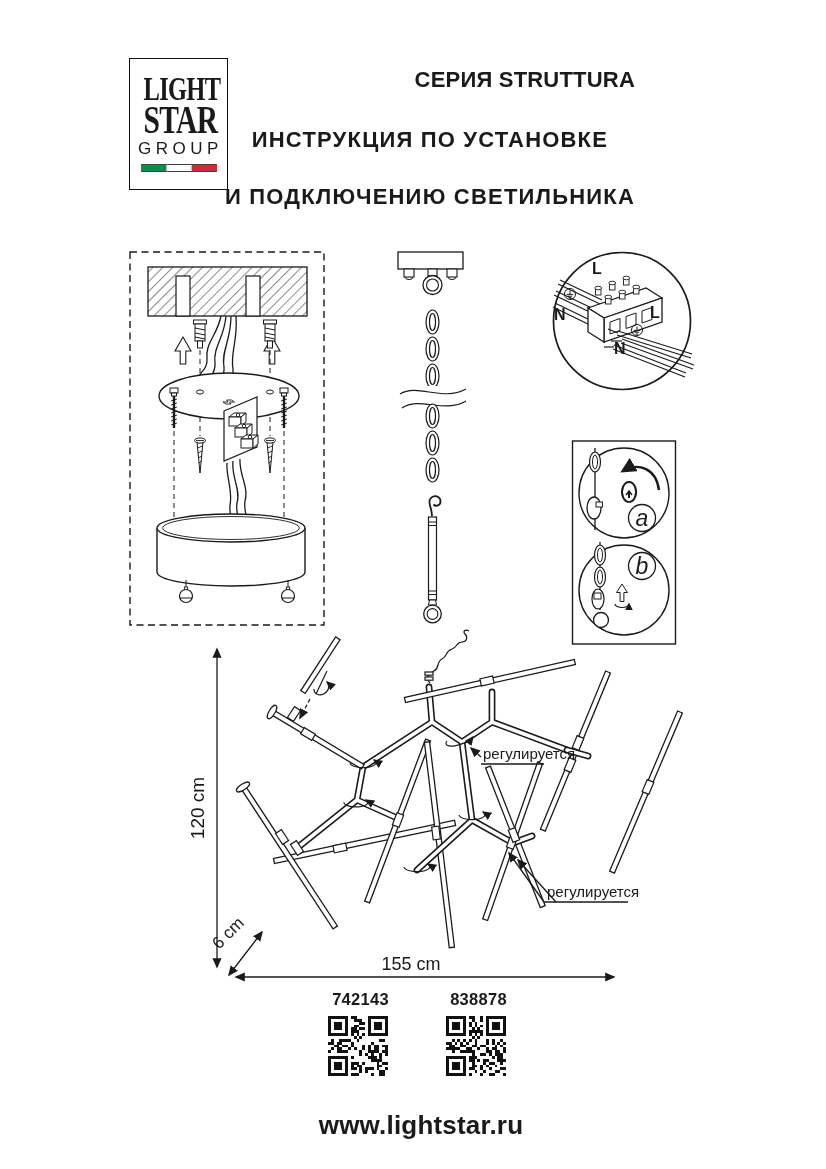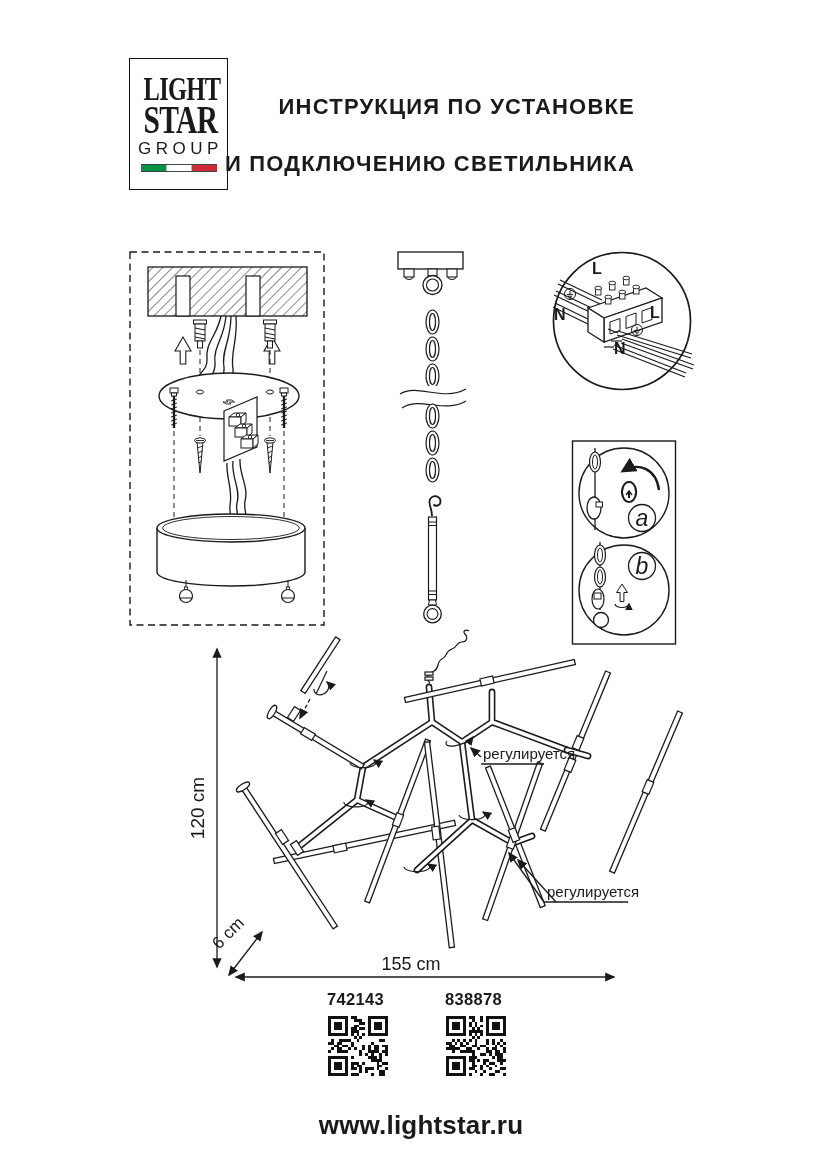--- a/index.html
+++ b/index.html
@@ -17,23 +17,23 @@
   .brand-l2{font-family:"Liberation Serif",serif;font-weight:700;font-size:41px;
             line-height:33px;letter-spacing:-1px;transform:scaleX(.72);}
   .brand-l3{font-size:17px;letter-spacing:4.5px;margin-top:3px;margin-left:4px;font-weight:400;}
   .flag{display:flex;width:76px;height:6px;margin:5px auto 0 auto;
         border-top:1px solid #444;border-bottom:1px solid #444;}
   .flag span{height:100%;}
   .fg{width:25px;} .fw{width:26px;border-left:1px solid #bbb;border-right:1px solid #bbb;box-sizing:border-box;} .fr{width:25px;}
   
   .header{position:absolute;top:63px;right:129px;text-align:right;font-weight:700;}
   .hdr-sm{font-size:22px;line-height:33px;letter-spacing:.2px;}
-  .hdr-title{margin-top:30px;font-size:22px;line-height:27px;letter-spacing:1.2px;}
+  .hdr-title{margin-top:30px;font-size:22px;line-height:27px;letter-spacing:1.2px;text-align:center;}
   
-  .qr-block{position:absolute;width:62px;text-align:left;}
+  .qr-block{position:absolute;width:62px;text-align:right;}
   .qr-label{font-size:16.5px;font-weight:700;letter-spacing:.3px;}
   .qr-svg{position:static;display:block;margin:7px auto 0 auto;width:60px;height:60px;}
   .qr-svg rect{fill:#111;}
   .website{position:absolute;left:8px;top:1110px;width:826px;text-align:center;
            font-size:26px;font-weight:700;letter-spacing:.2px;}
 </style>
 </head>
 <body>
 
 <div class="page">
@@ -43,20 +43,21 @@
     <div class="brand-l2">STAR</div>
     <div class="brand-l3">GROUP</div>
     <div class="flag">
       <span class="fg" style="background: rgb(8, 146, 71);"></span>
       <span class="fw" style="background: rgb(255, 255, 255);"></span>
       <span class="fr" style="background: rgb(206, 43, 55);"></span>
     </div>
   </div>
 
   <div class="header">
+    <div class="hdr-sm">СЕРИЯ STRUTTURA</div>
     <div class="hdr-title">ИНСТРУКЦИЯ ПО УСТАНОВКЕ</div>
     <div class="hdr-title">И ПОДКЛЮЧЕНИЮ СВЕТИЛЬНИКА</div>
   </div>
 
   <svg style="left:129px;top:251px" width="196" height="376" viewBox="0 0 196 376">
     <defs>
       <pattern id="hatch" width="7" height="7" patternUnits="userSpaceOnUse" patternTransform="rotate(45)">
         <line x1="0" y1="0" x2="0" y2="7" stroke="#1a1a1a" stroke-width="1"></line>
       </pattern>
     </defs>

